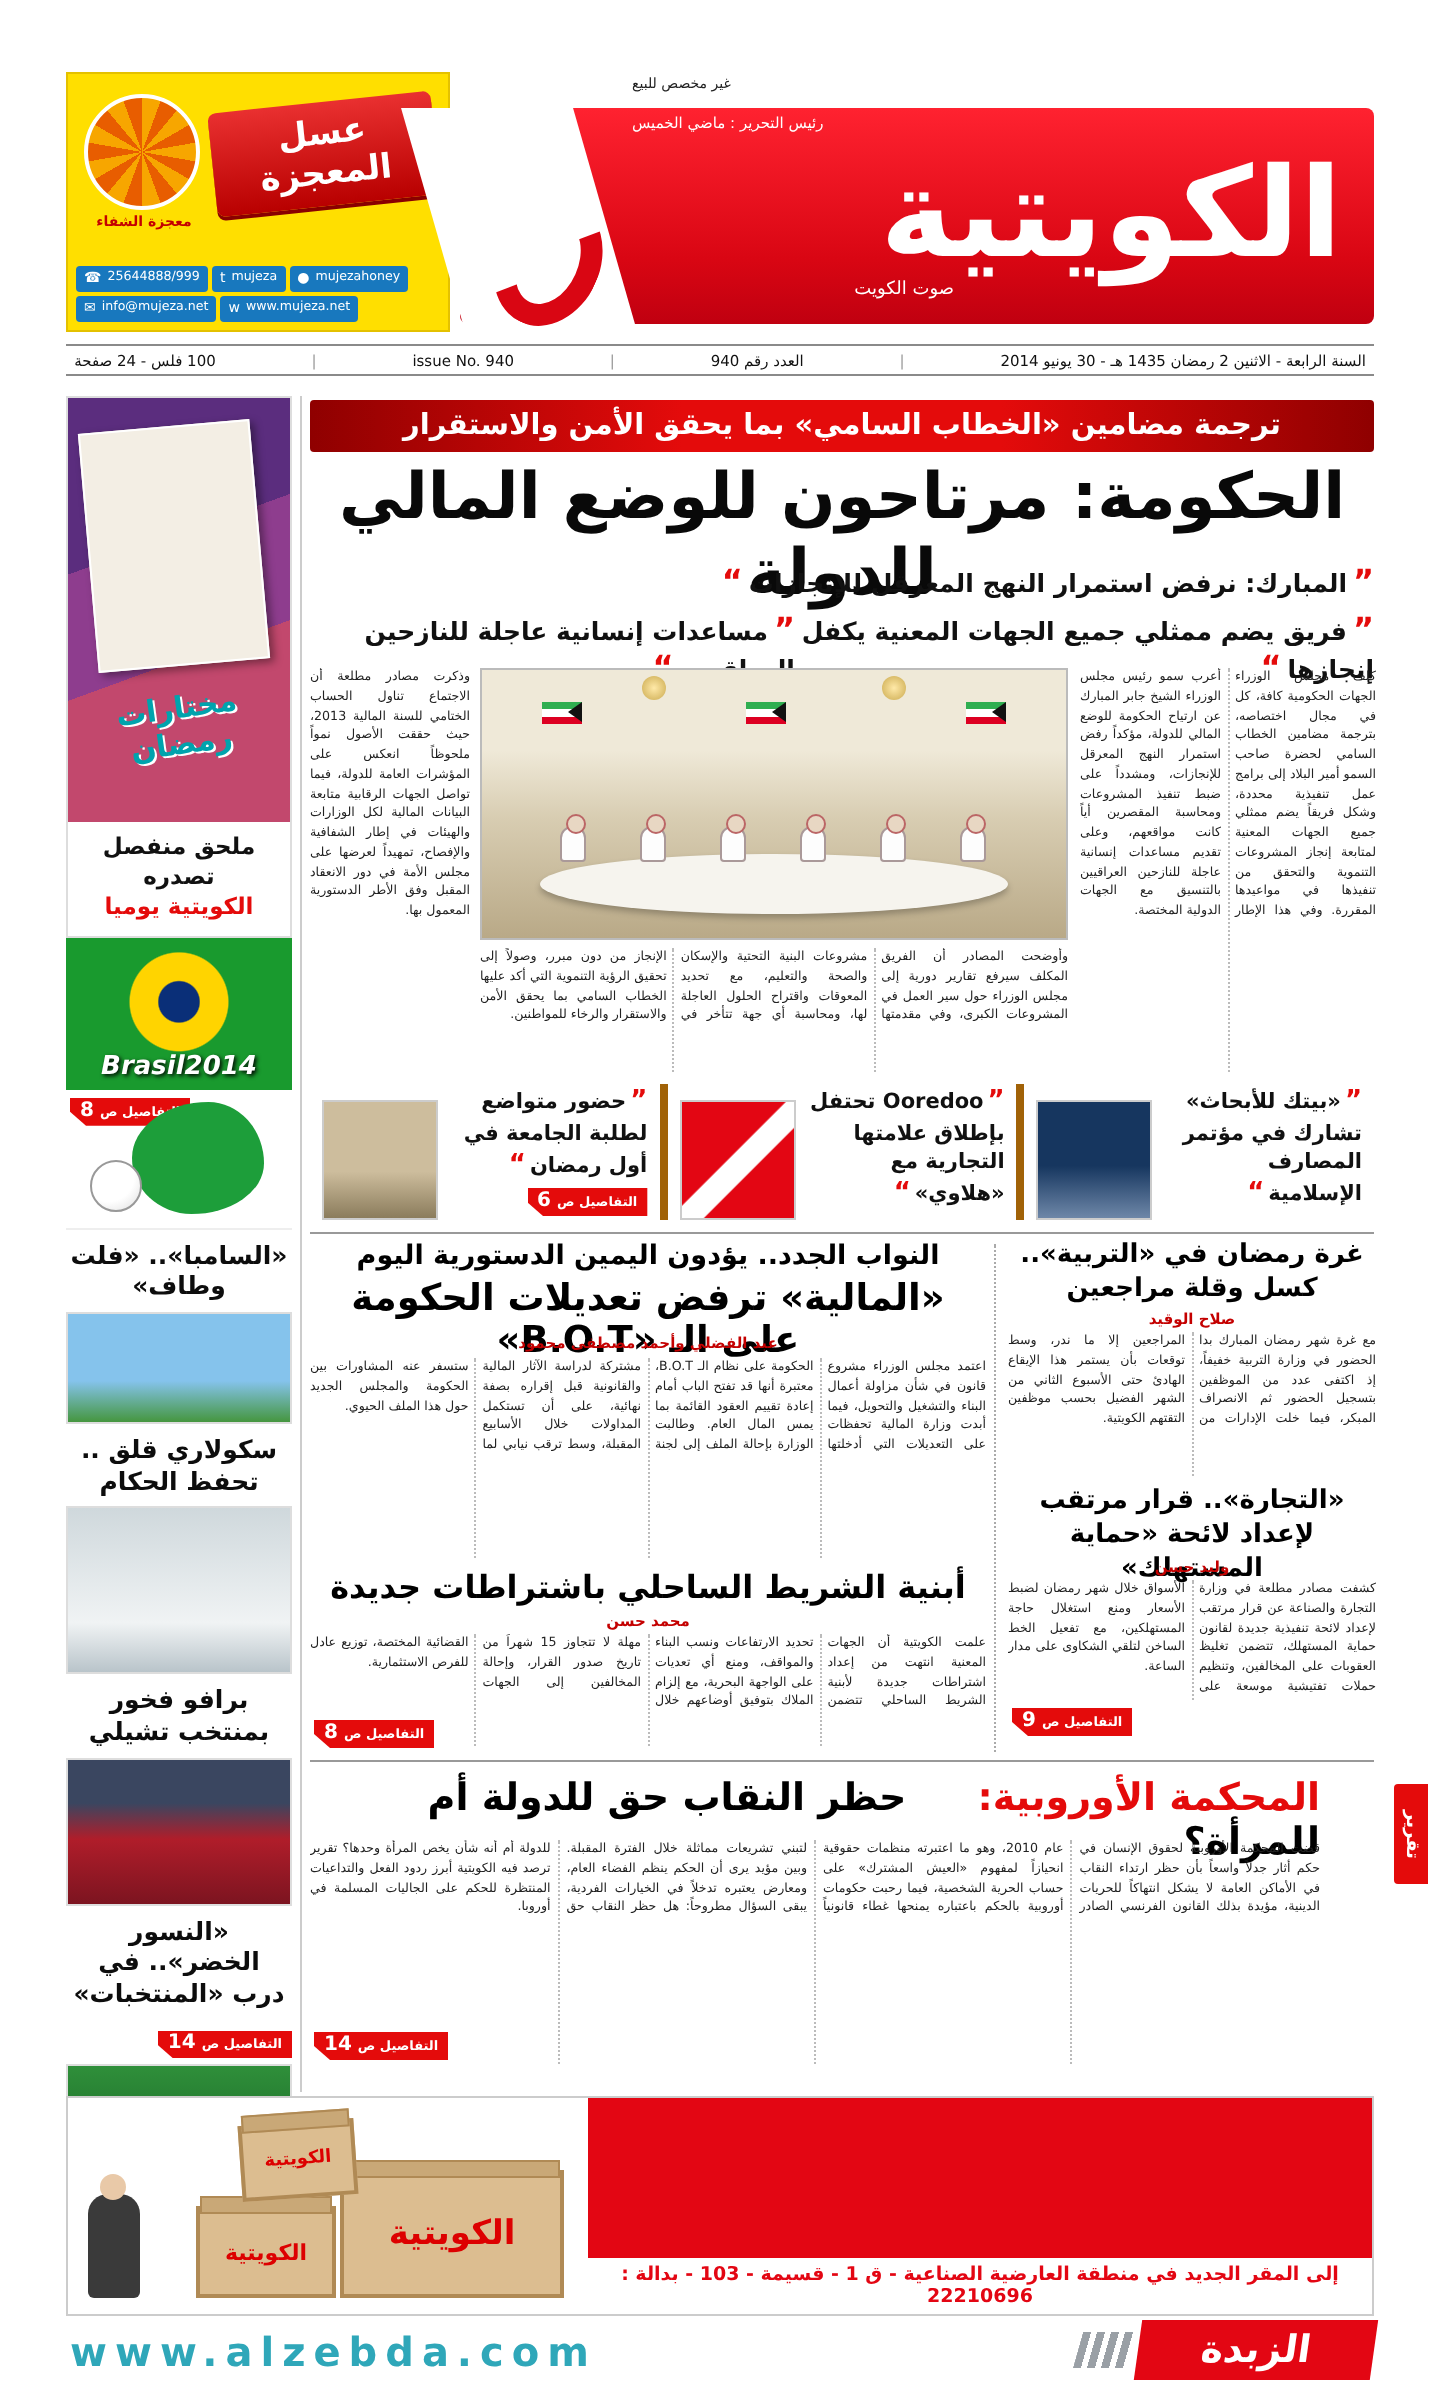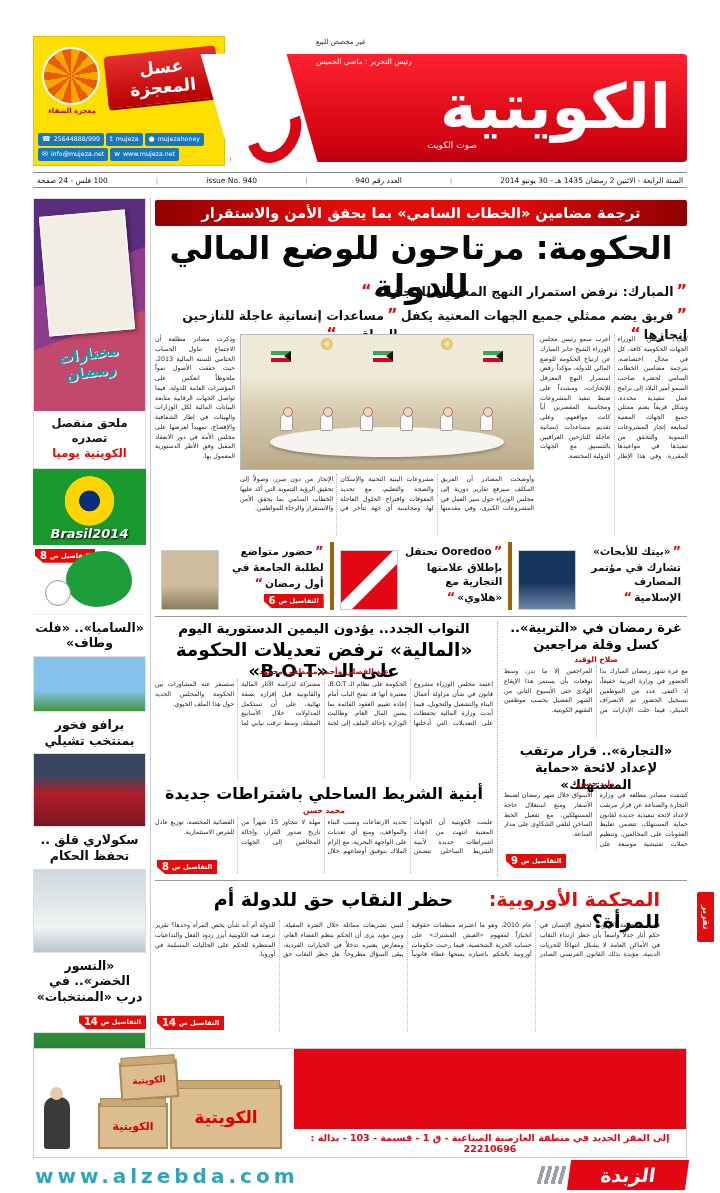--- a/index.html
+++ b/index.html
@@ -303,26 +303,26 @@
         </span>
       <div class="sb-map-blob"></div>
       <div class="sb-ball"></div>
     </div>
 
     <div class="sb-item">
       <div class="sb-title">«السامبا».. «فلت وطاف»</div>
       <div class="sb-photo p-samba"></div>
     </div>
     <div class="sb-item">
+      <div class="sb-title">سكولاري قلق .. تحفظ الحكام</div>
+      <div class="sb-photo p-scolari"></div>
+    </div>
+    <div class="sb-item">
       <div class="sb-title">برافو فخور بمنتخب تشيلي</div>
       <div class="sb-photo p-chile"></div>
-    </div>
-    <div class="sb-item">
-      <div class="sb-title">سكولاري قلق .. تحفظ الحكام</div>
-      <div class="sb-photo p-scolari"></div>
     </div>
     <div class="sb-item">
       <div class="sb-title">«النسور الخضر».. في درب «المنتخبات»</div>
       <span class="page-flag inline">
           <span>التفاصيل ص</span>
           <b>14</b>
         </span>
       <div class="sb-photo p-eagles"></div>
     </div>
   </div>

